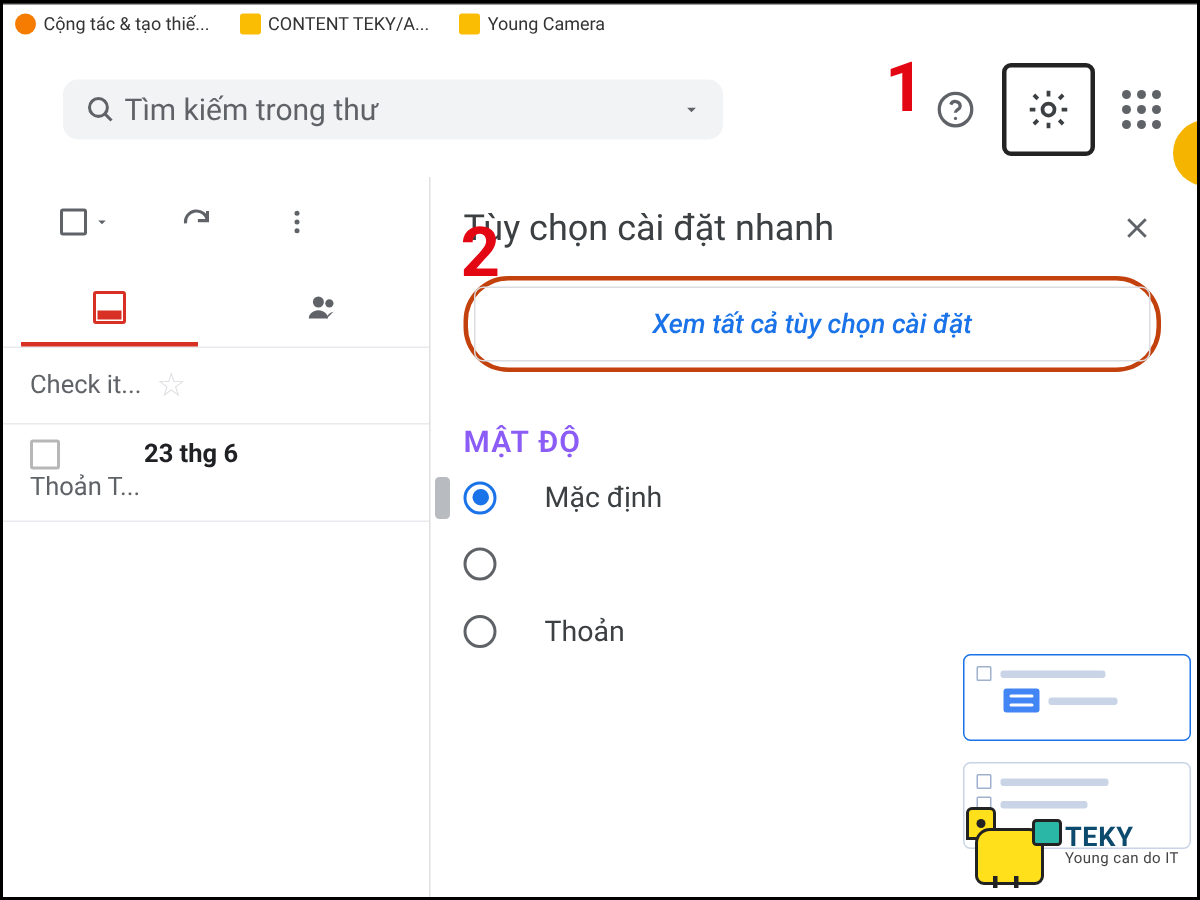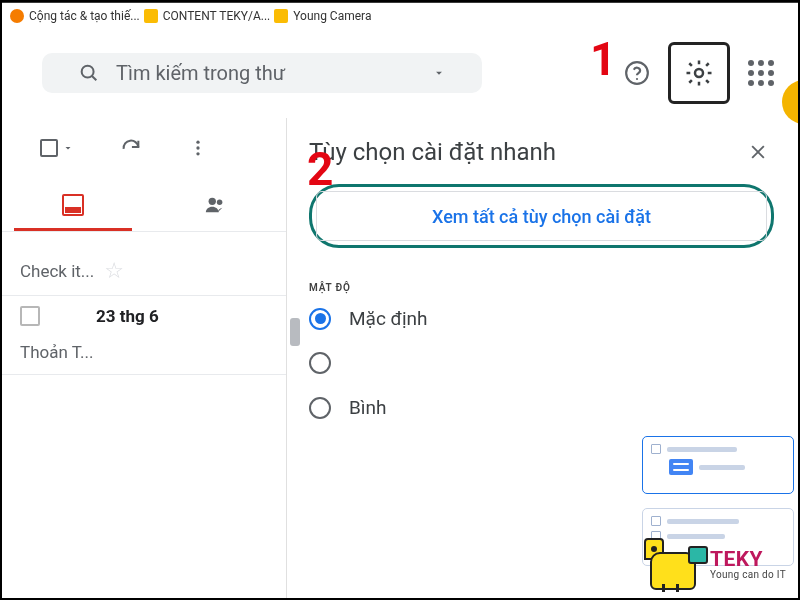--- a/index.html
+++ b/index.html
@@ -1,21 +1,21 @@
 <!DOCTYPE html>
 <html><head>
 <meta charset="utf-8">
 <style>
   * { box-sizing: border-box; margin: 0; padding: 0; }
   body { font-family: 'Google Sans', Roboto, Arial, sans-serif; background: #fff; width: 800px; height: 600px; overflow: hidden; position: relative; border: 2px solid #000; }
-  .bookmarks { display:flex; align-items:center; height:26px; padding:0 8px; gap:4px; font-size:12px; color:#333; background:#fff; border-top:1px solid #3a3a3a;}
+  .bookmarks { display:flex; align-items:center; height:26px; padding:0 8px; gap:20px; font-size:12px; color:#333; background:#fff; border-top:1px solid #3a3a3a;}
   .bm { display:flex; align-items:center; gap:5px; cursor:pointer;}
   .bm-icon { width:14px; height:14px; display:inline-block;}
   .topbar { display:flex; align-items:center; padding:14px 16px 14px 40px; gap:16px;}
-  .searchbox { flex:0 0 440px; height:40px; background:#f1f3f4; border-radius:10px; display:flex; align-items:center; padding:0 36px; gap:16px;}
+  .searchbox { flex:0 0 440px; height:40px; background:#f1f3f4; border-radius:10px; display:flex; align-items:center; padding:0 14px; gap:5px;}
   .search-text { color:#5f6368; font-size:20px; flex:1;}
   .header-icons { display:flex; align-items:center; gap:10px; margin-left:auto;}
   .icon-btn { width:42px; height:42px; display:flex; align-items:center; justify-content:center; border-radius:50%; cursor:pointer;}
   .gear-framed { width:62px; height:62px; border:3px solid #232323; border-radius:6px; background:#fff; display:flex; align-items:center; justify-content:center; cursor:pointer;}
   .apps-grid { display:grid; grid-template-columns:repeat(3,6px); grid-template-rows:repeat(3,6px); gap:4px;}
   .apps-grid span { background:#5f6368; width:6px; height:6px; border-radius:50%;}
   .avatar-sliver { position:absolute; right:-28px; top:78px; width:44px; height:44px; border-radius:50%; background:#f4b400;}
   .main { display:flex; position:relative; height:calc(100% - 26px - 84px);}
   .left { width:285px; border-right:1px solid #e0e0e0;}
   .toolbar-row { display:flex; align-items:center; height:60px; padding:0 38px; gap:46px;}
@@ -23,32 +23,32 @@
   .tabrow { display:flex; height:54px; border-bottom:1px solid #e8eaed;}
   .tab { flex:1; display:flex; align-items:center; justify-content:center; position:relative;}
   .tab.active::after { content:""; position:absolute; bottom:0; left:12px; right:12px; height:3px; background:#d93025;}
   .inbox-icon { width:22px; height:22px; border:2.5px solid #d93025; border-radius:2px; position:relative;}
   .inbox-icon::after { content:""; position:absolute; bottom:1px; left:1px; right:1px; height:6px; background:#d93025;}
   .mail-item { padding:10px 18px 12px; border-bottom:1px solid #e8eaed;}
   .mail-top { display:flex; align-items:center; gap:56px;}
   .checkbox { width:20px; height:20px; border:2px solid #b7b7b7; border-radius:2px;}
   .mail-date { font-size:17px; font-weight:700; color:#202124;}
   .mail-sender { font-size:18px; font-weight:700; color:#202124; margin-top:4px; white-space:nowrap; overflow:hidden; text-overflow:ellipsis;}
-  .mail-row2 { display:flex; align-items:center; gap:10px; margin-top:16px;}
+  .mail-row2 { display:flex; align-items:center; gap:10px; margin-top:2px;}
   .mail-subject { font-size:17px; color:#5f6368; white-space:nowrap; overflow:hidden; text-overflow:ellipsis;}
   .star { color:#dadce0; font-size:22px;}
   .right { flex:1; padding:10px 24px 0 22px; position:relative;}
   .panel-head { display:flex; align-items:center; justify-content:space-between; height:48px;}
   .panel-title { font-size:24px; color:#3c4043;}
   .close-x { font-size:22px; color:#5f6368; cursor:pointer; padding:6px;}
-  .see-all-wrap { margin-top:8px; border:3px solid #0f766e; border-radius:30px; padding:4px;}
+  .see-all-wrap { margin-top:8px; border:3px solid #c2410c; border-radius:30px; padding:4px;font-style:italic;}
   .see-all { border:1px solid #dadce0; border-radius:6px; height:50px; display:flex; align-items:center; justify-content:center; color:#1a73e8; font-size:18px; font-weight:500; cursor:pointer;}
-  .section-label { font-size:10px; font-weight:600; color:#404040; letter-spacing:0.8px; margin-top:34px;}
+  .section-label { font-size:20px; font-weight:600; color:#8b5cf6; letter-spacing:0.8px; margin-top:34px;}
   .density-opts { margin-top:14px; display:flex; flex-direction:column; gap:22px;}
-  .density-row { display:flex; align-items:center; gap:18px; cursor:pointer;}
+  .density-row { display:flex; align-items:center; gap:32px; cursor:pointer;}
   .radio { width:22px; height:22px; border:2px solid #5f6368; border-radius:50%; display:flex; align-items:center; justify-content:center;}
   .radio.sel { border-color:#1a73e8;}
   .radio.sel::after { content:""; width:11px; height:11px; background:#1a73e8; border-radius:50%;}
   .density-label { font-size:19px; color:#3c4043;}
   .preview { position:absolute; right:4px; width:152px; height:58px; border:1.5px solid #c9d4e6; border-radius:5px; background:#fff; padding:7px 8px; display:flex; flex-direction:column; gap:5px;}
   .preview.sel { border-color:#1a73e8;}
   .pline { display:flex; align-items:center; gap:6px;}
   .psq { width:10px; height:10px; border:1.5px solid #9fb1cf; border-radius:1px;}
   .pbar { height:5px; background:#c9d4e6; border-radius:2px;}
   .pblue { width:24px; height:16px; background:#4285f4; border-radius:2px; position:relative;}
@@ -57,21 +57,21 @@
   .anno { position:absolute; font-size:46px; font-weight:700; color:#e30613; z-index:20;}
   .scroll-stub { position:absolute; left:288px; top:200px; width:10px; height:28px; background:#b8bbc0; border-radius:3px;}
   .logo { position:absolute; right:12px; bottom:8px; display:flex; align-items:center; gap:8px;}
   .duck { width:58px; height:52px; position:relative;}
   .duck-body { position:absolute; bottom:0; left:6px; width:46px; height:38px; background:#ffe01b; border-radius:10px 10px 6px 6px; border:2px solid #222;}
   .duck-head { position:absolute; top:0; left:0; width:20px; height:22px; background:#ffe01b; border:2px solid #222; border-radius:4px 4px 0 0;}
   .duck-eye { position:absolute; top:6px; left:5px; width:6px; height:6px; background:#222; border-radius:50%;}
   .duck-wing { position:absolute; right:-6px; top:8px; width:20px; height:18px; background:#2bb7a6; border:2px solid #222; border-radius:3px;}
   .duck-leg { position:absolute; bottom:-2px; width:3px; height:8px; background:#222;}
   .logo-text { line-height:1;}
-  .logo-main { font-size:21px; font-weight:700; color:#be185d; letter-spacing:0.5px;}
+  .logo-main { font-size:18px; font-weight:700; color:#0c4a6e; letter-spacing:0.5px;}
   .logo-sub { font-size:10px; color:#444; letter-spacing:0.3px;}
   svg { display:block;}
 </style>
 </head>
 <body>
 
 <div class="bookmarks">
   <div class="bm">
     <span class="bm-icon" style="background:#f57c00;border-radius:50%"></span>
     <span>Cộng tác &amp; tạo thiế...</span>
@@ -220,21 +220,21 @@
               <span class="pbar" style="width:72px"></span>
             </div>
           <div class="pline">
               <span class="psq"></span>
               <span class="pbar" style="width:58px"></span>
             </div>
         </div>
       </div>
       <div class="density-row">
         <div class="radio"></div>
-        <span class="density-label">Bình</span>
+        <span class="density-label">Thoản</span>
       </div>
     </div>
   </div>
 </div>
 
 <div class="logo">
   <div class="duck">
     <div class="duck-head">
         <div class="duck-eye"></div>
       </div>

